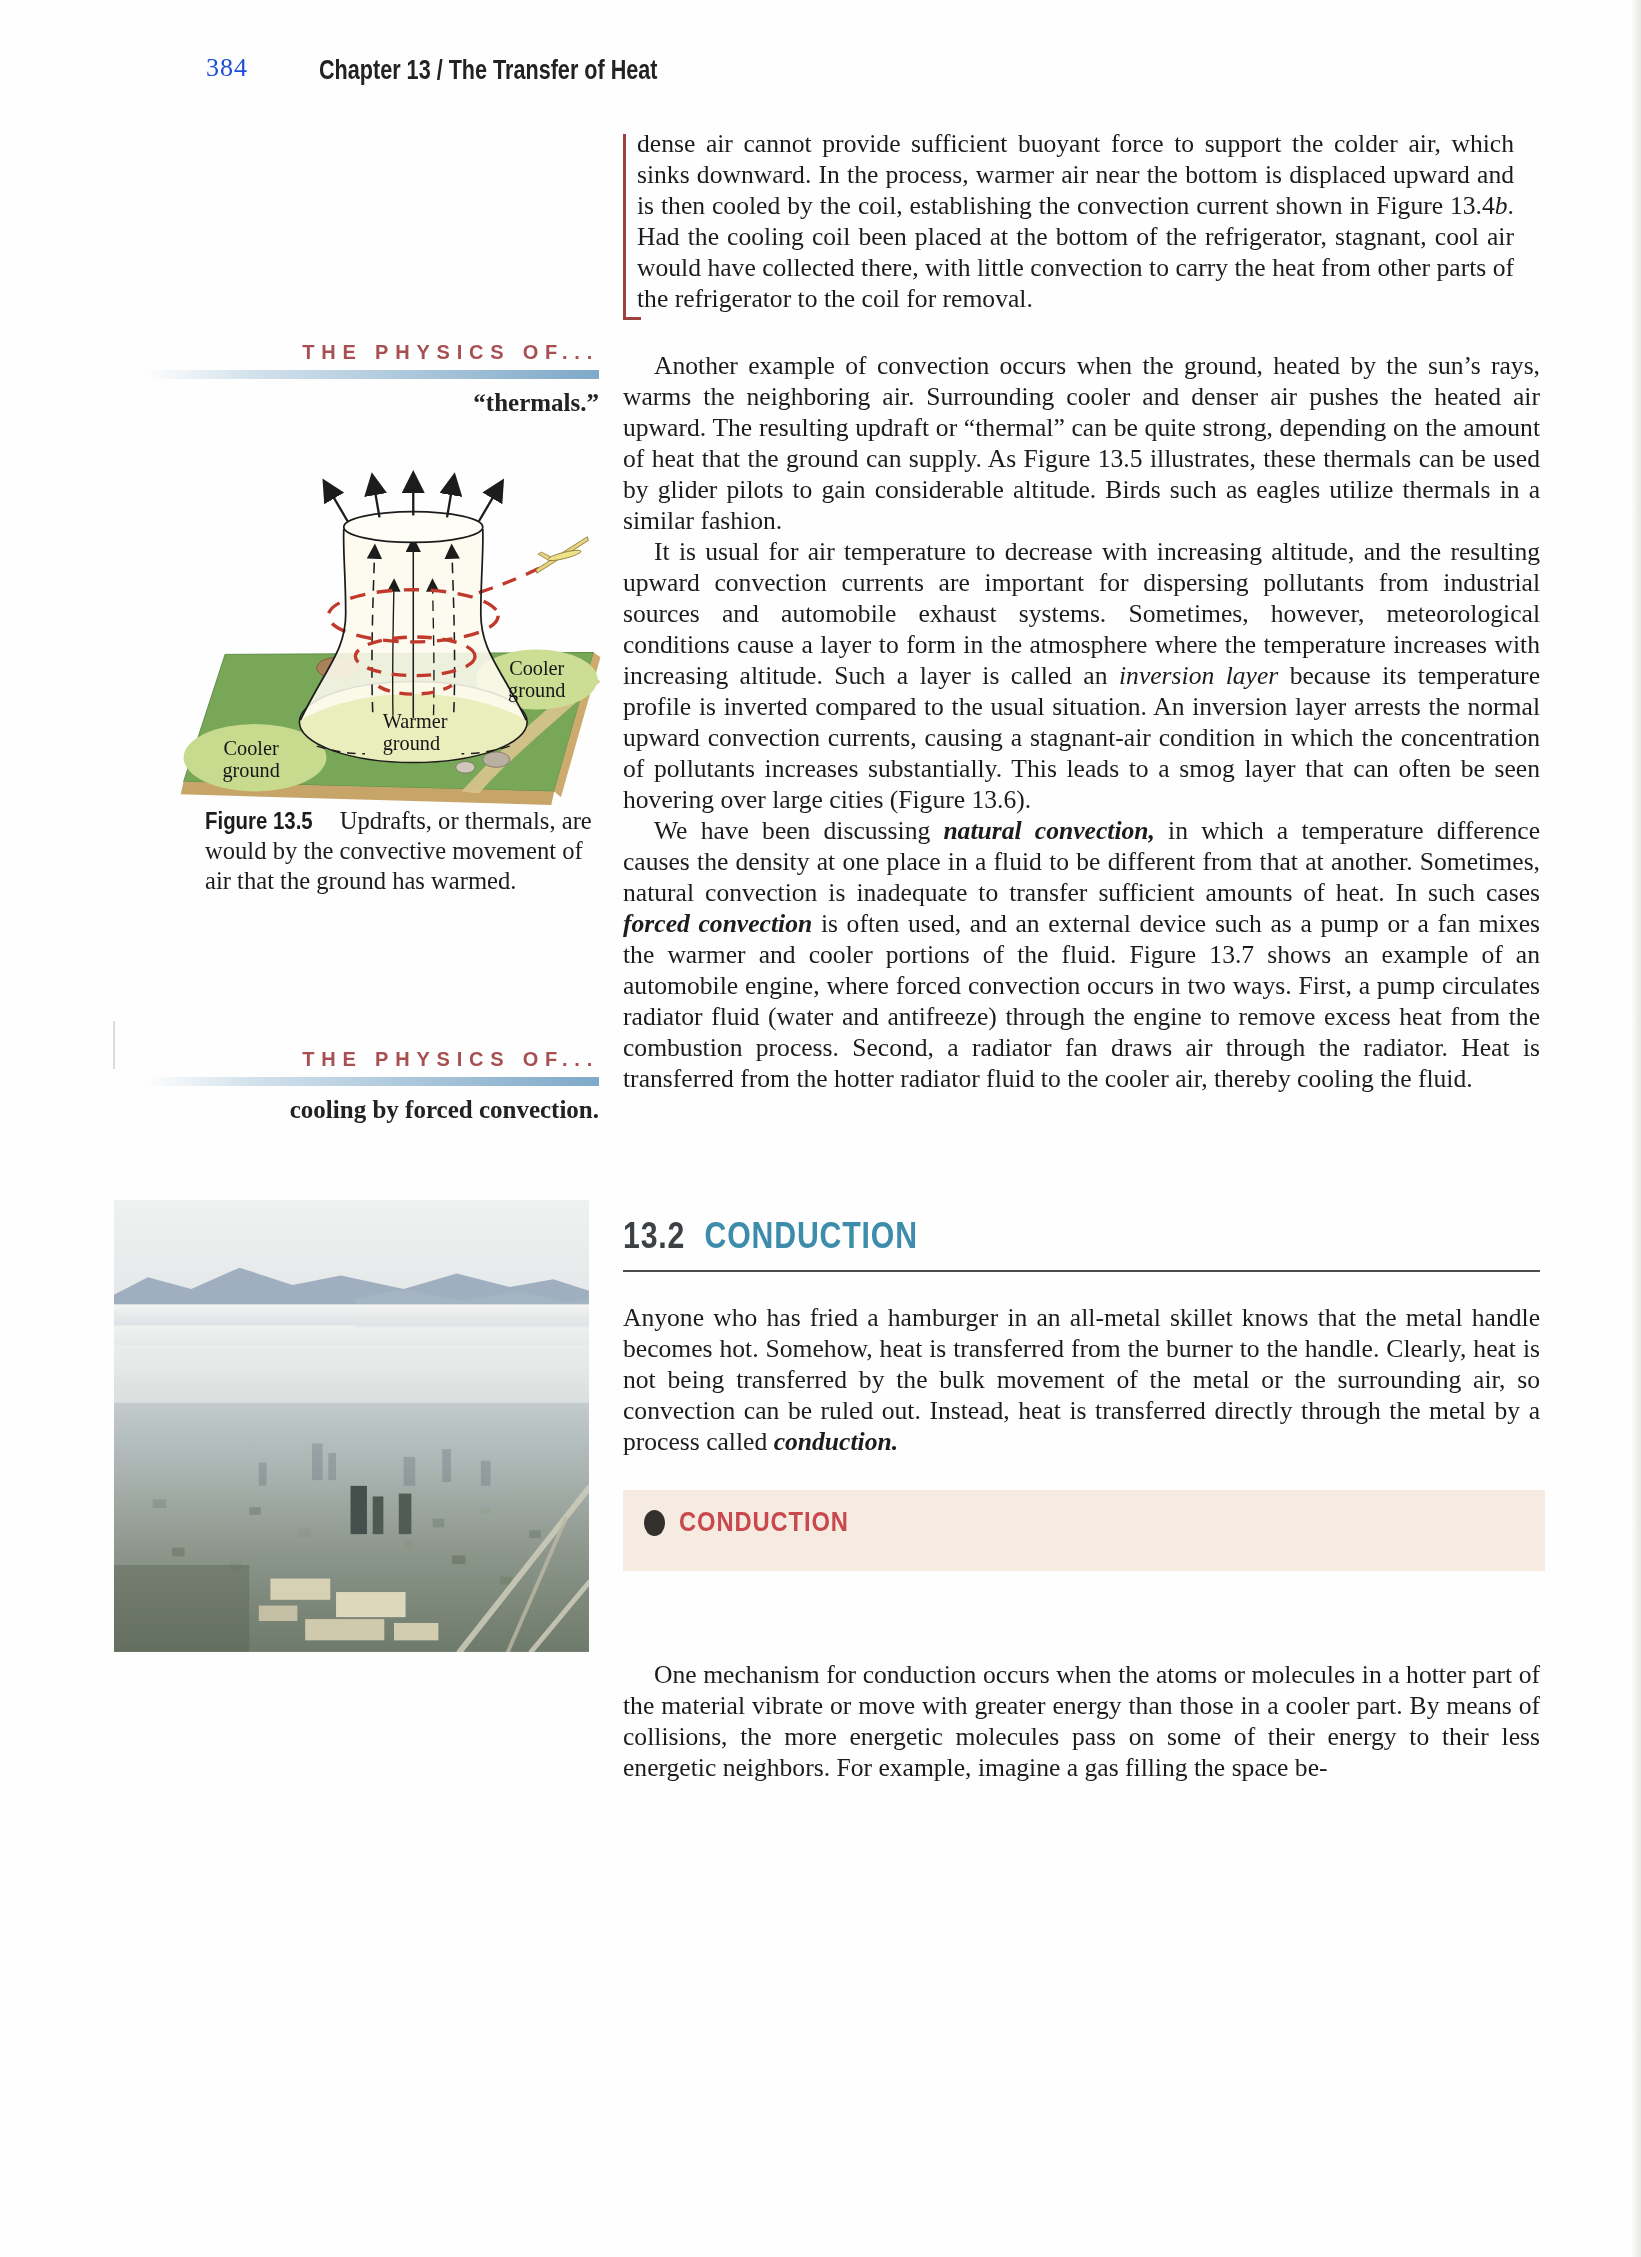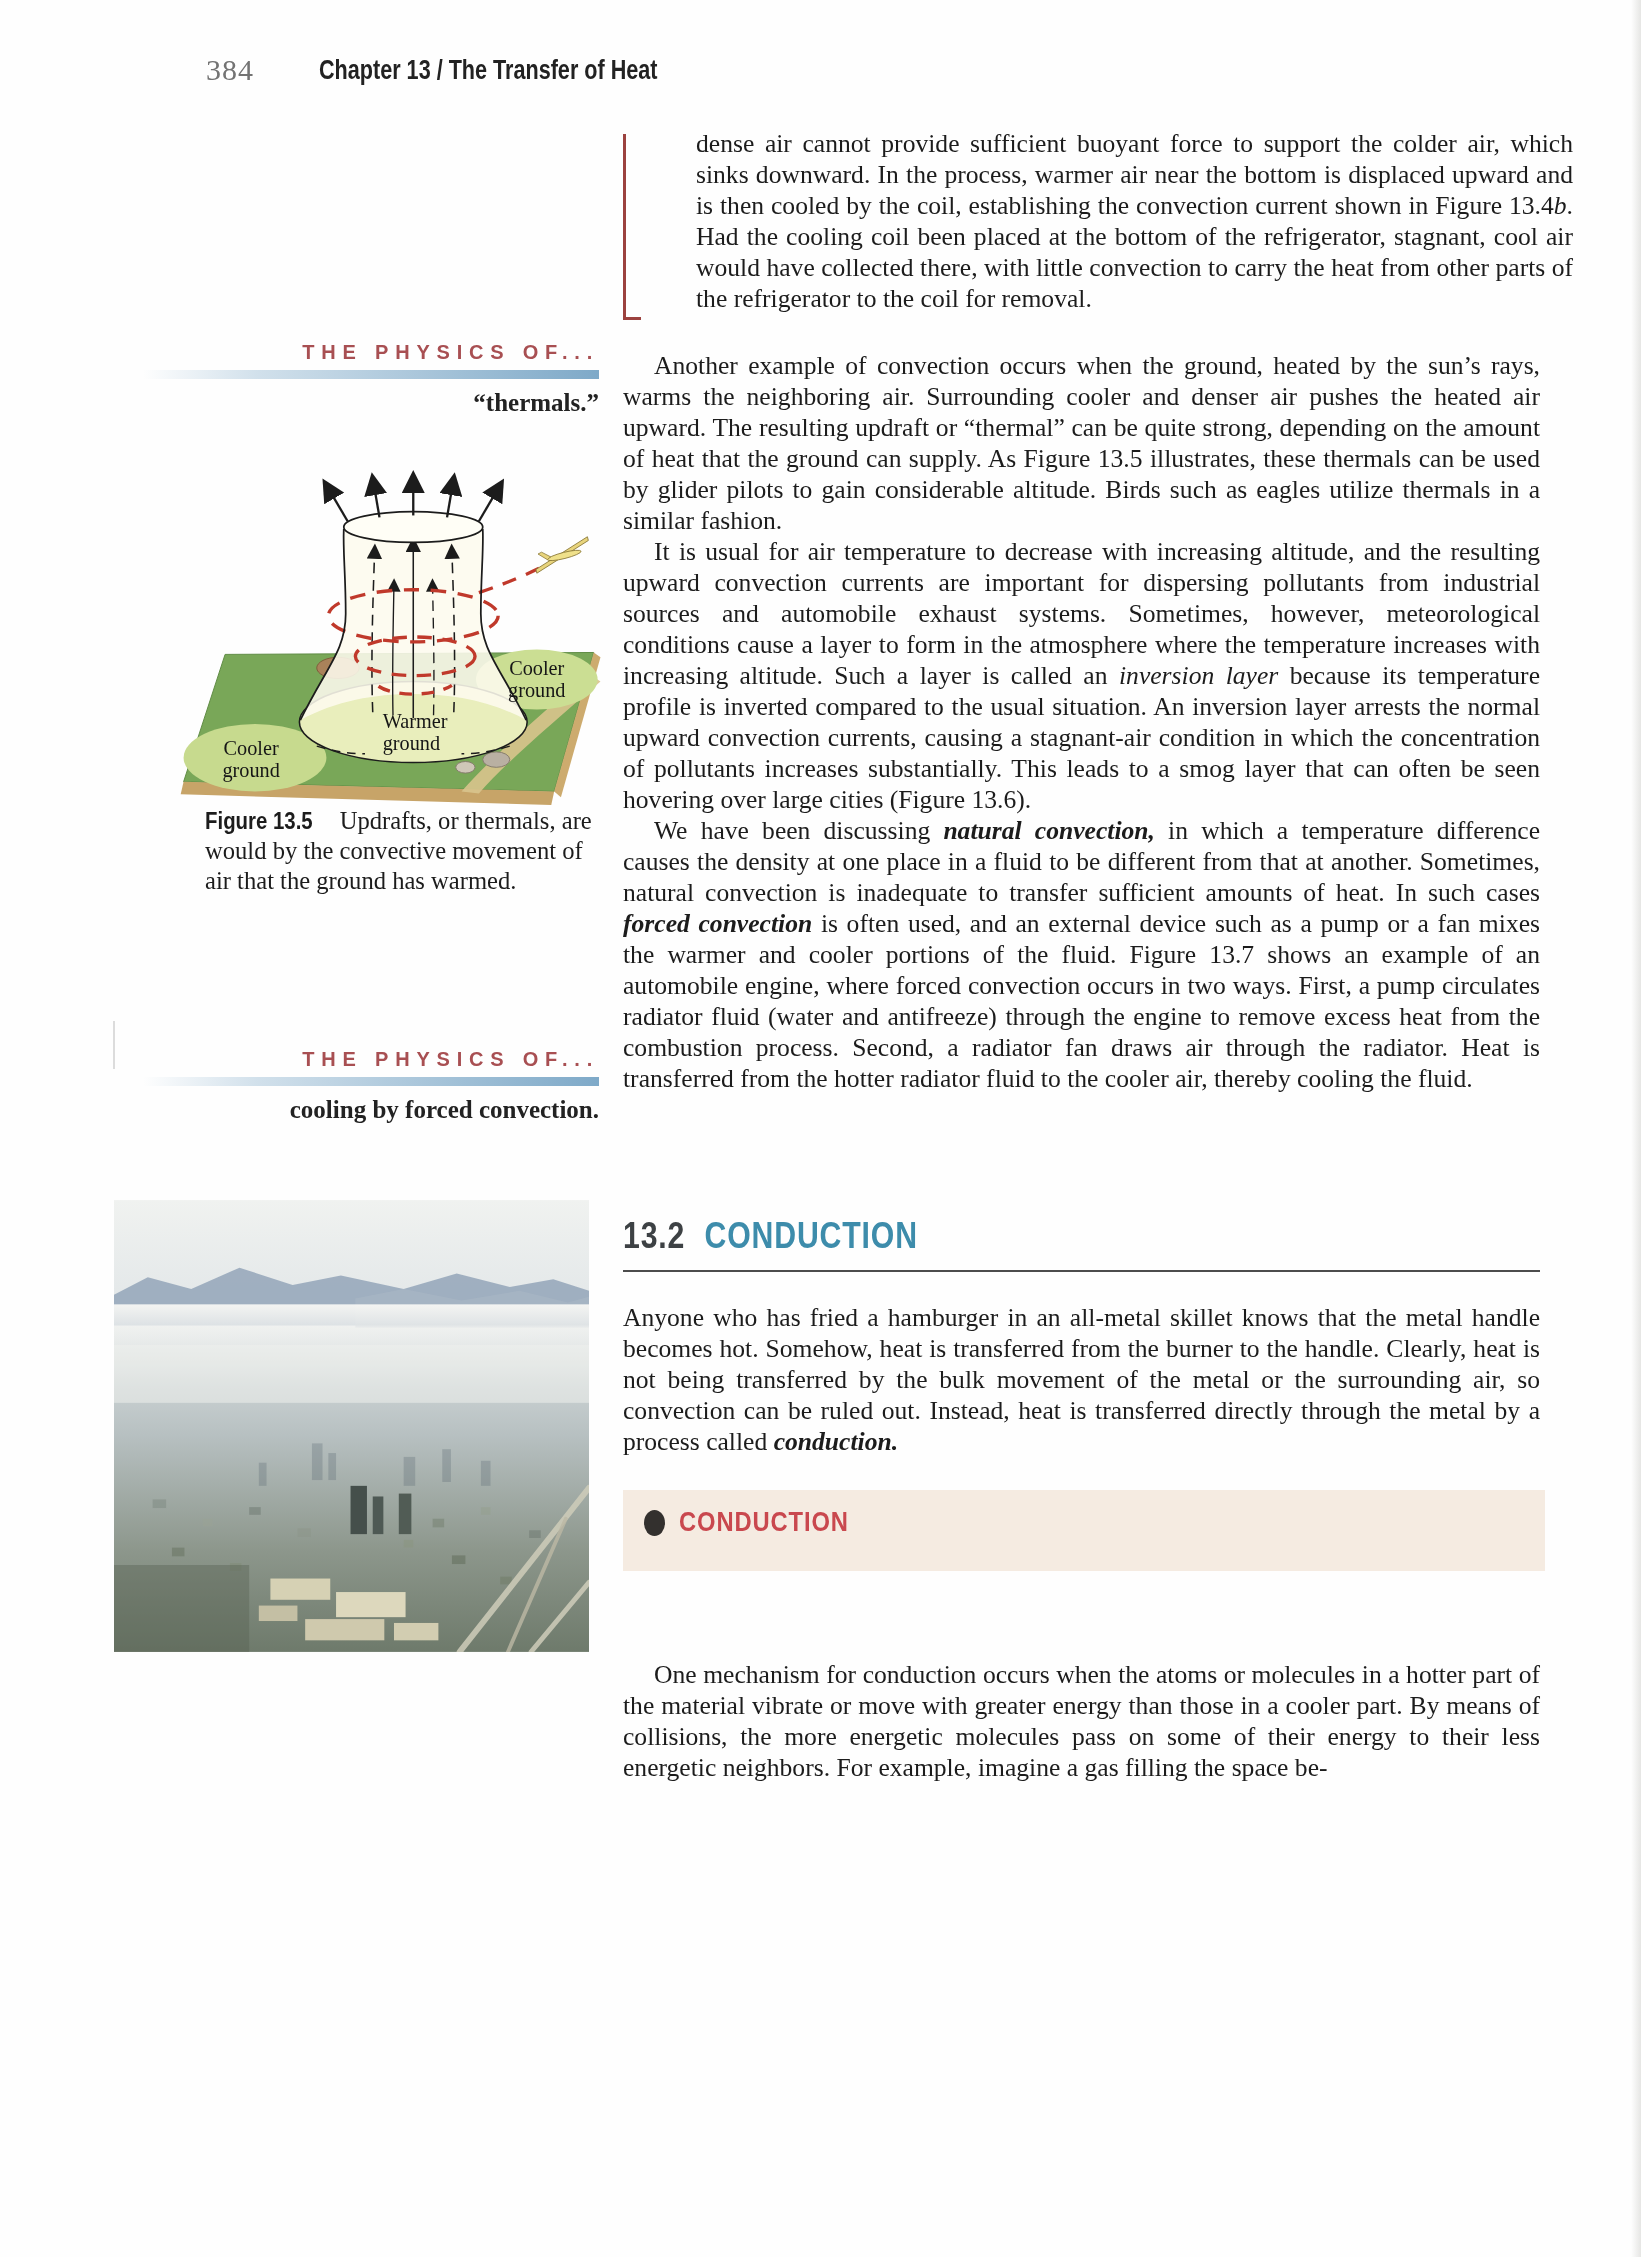--- a/index.html
+++ b/index.html
@@ -10,32 +10,32 @@
     font-family:"Liberation Serif", serif;
     color:#1c1c1c;
     overflow:hidden;
     margin:0 auto;
   }
   .page-edge{position:absolute;right:0;top:0;width:9.7px;height:100%;
     background:linear-gradient(to left, rgba(120,120,110,.18), rgba(120,120,110,0));}
   .artifact-tick{position:absolute;left:113px;top:1021px;width:1.9px;height:48px;background:#c4c4c4;opacity:.6;}
 
   
-  .pagenum{position:absolute;left:206px;top:53px;font-size:30px;letter-spacing:1px;color:#737373;}
+  .pagenum{position:absolute;left:206px;top:53px;font-size:26px;letter-spacing:1px;color:#1d4ed8;}
   .chapterhead{position:absolute;left:319px;top:55px;font-family:"Liberation Sans",sans-serif;
     font-weight:bold;font-size:27px;color:#222;transform:scaleX(.80);transform-origin:0 50%;white-space:nowrap;}
 
   
   .main-col{position:absolute;left:623px;width:917px;}
   .body-text{font-size:25.6px;line-height:31px;text-align:justify;margin:0;}
   .indent{text-indent:31px;}
   .seg-i{font-style:italic;}
   .seg-bi{font-style:italic;font-weight:bold;}
 
-  .p-refrig{position:absolute;left:696px;top:128px;width:877px;}
+  .p-refrig{position:absolute;left:637px;top:128px;width:877px;}
   .bracket{position:absolute;left:623px;top:134px;width:15.4px;height:183px;
     border-left:3.9px solid #9c423f;border-bottom:3.9px solid #9c423f;}
   .flow-1{top:350px;}
 
   
   .physics-block{position:absolute;width:456px;left:143px;text-align:right;}
   .physics-label{font-family:"Liberation Sans",sans-serif;font-weight:bold;font-size:20px;
     letter-spacing:6.8px;color:#a84f52;white-space:nowrap;}
   .physics-bar{height:9.7px;margin-top:5.8px;
     background:linear-gradient(to right, rgba(126,169,200,0), rgba(126,169,200,.35) 25%, #7ea9c8);}

